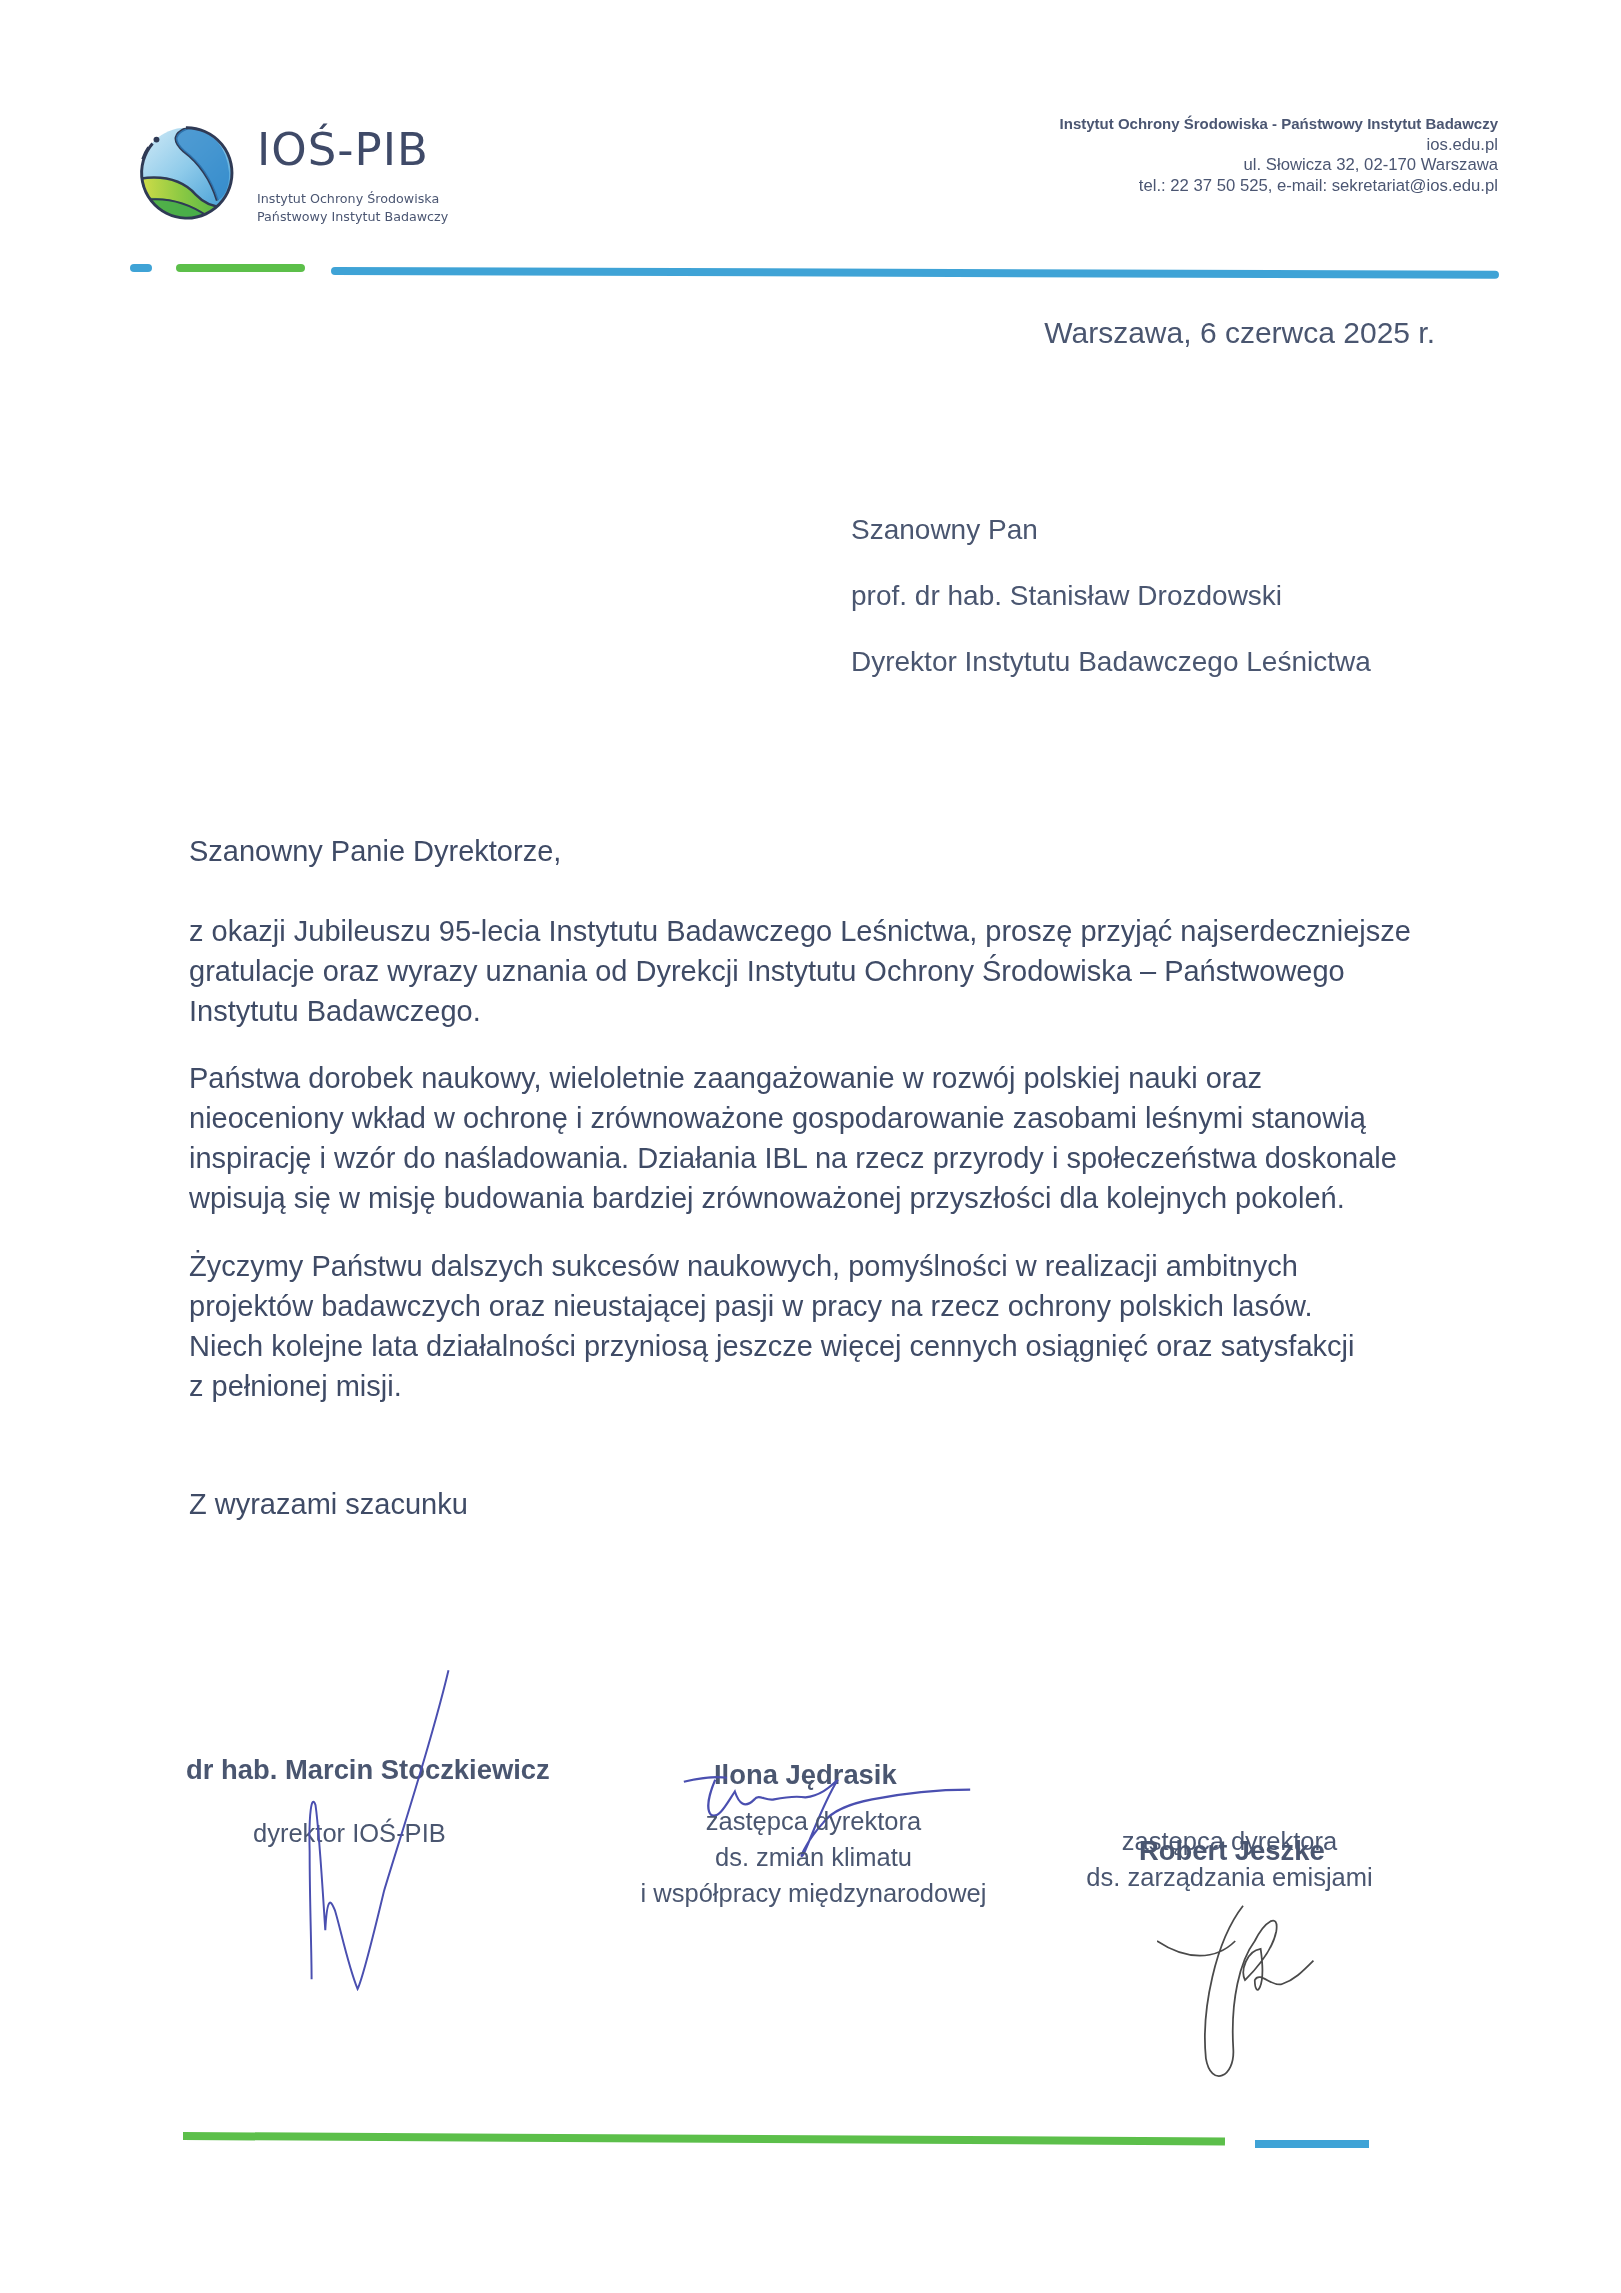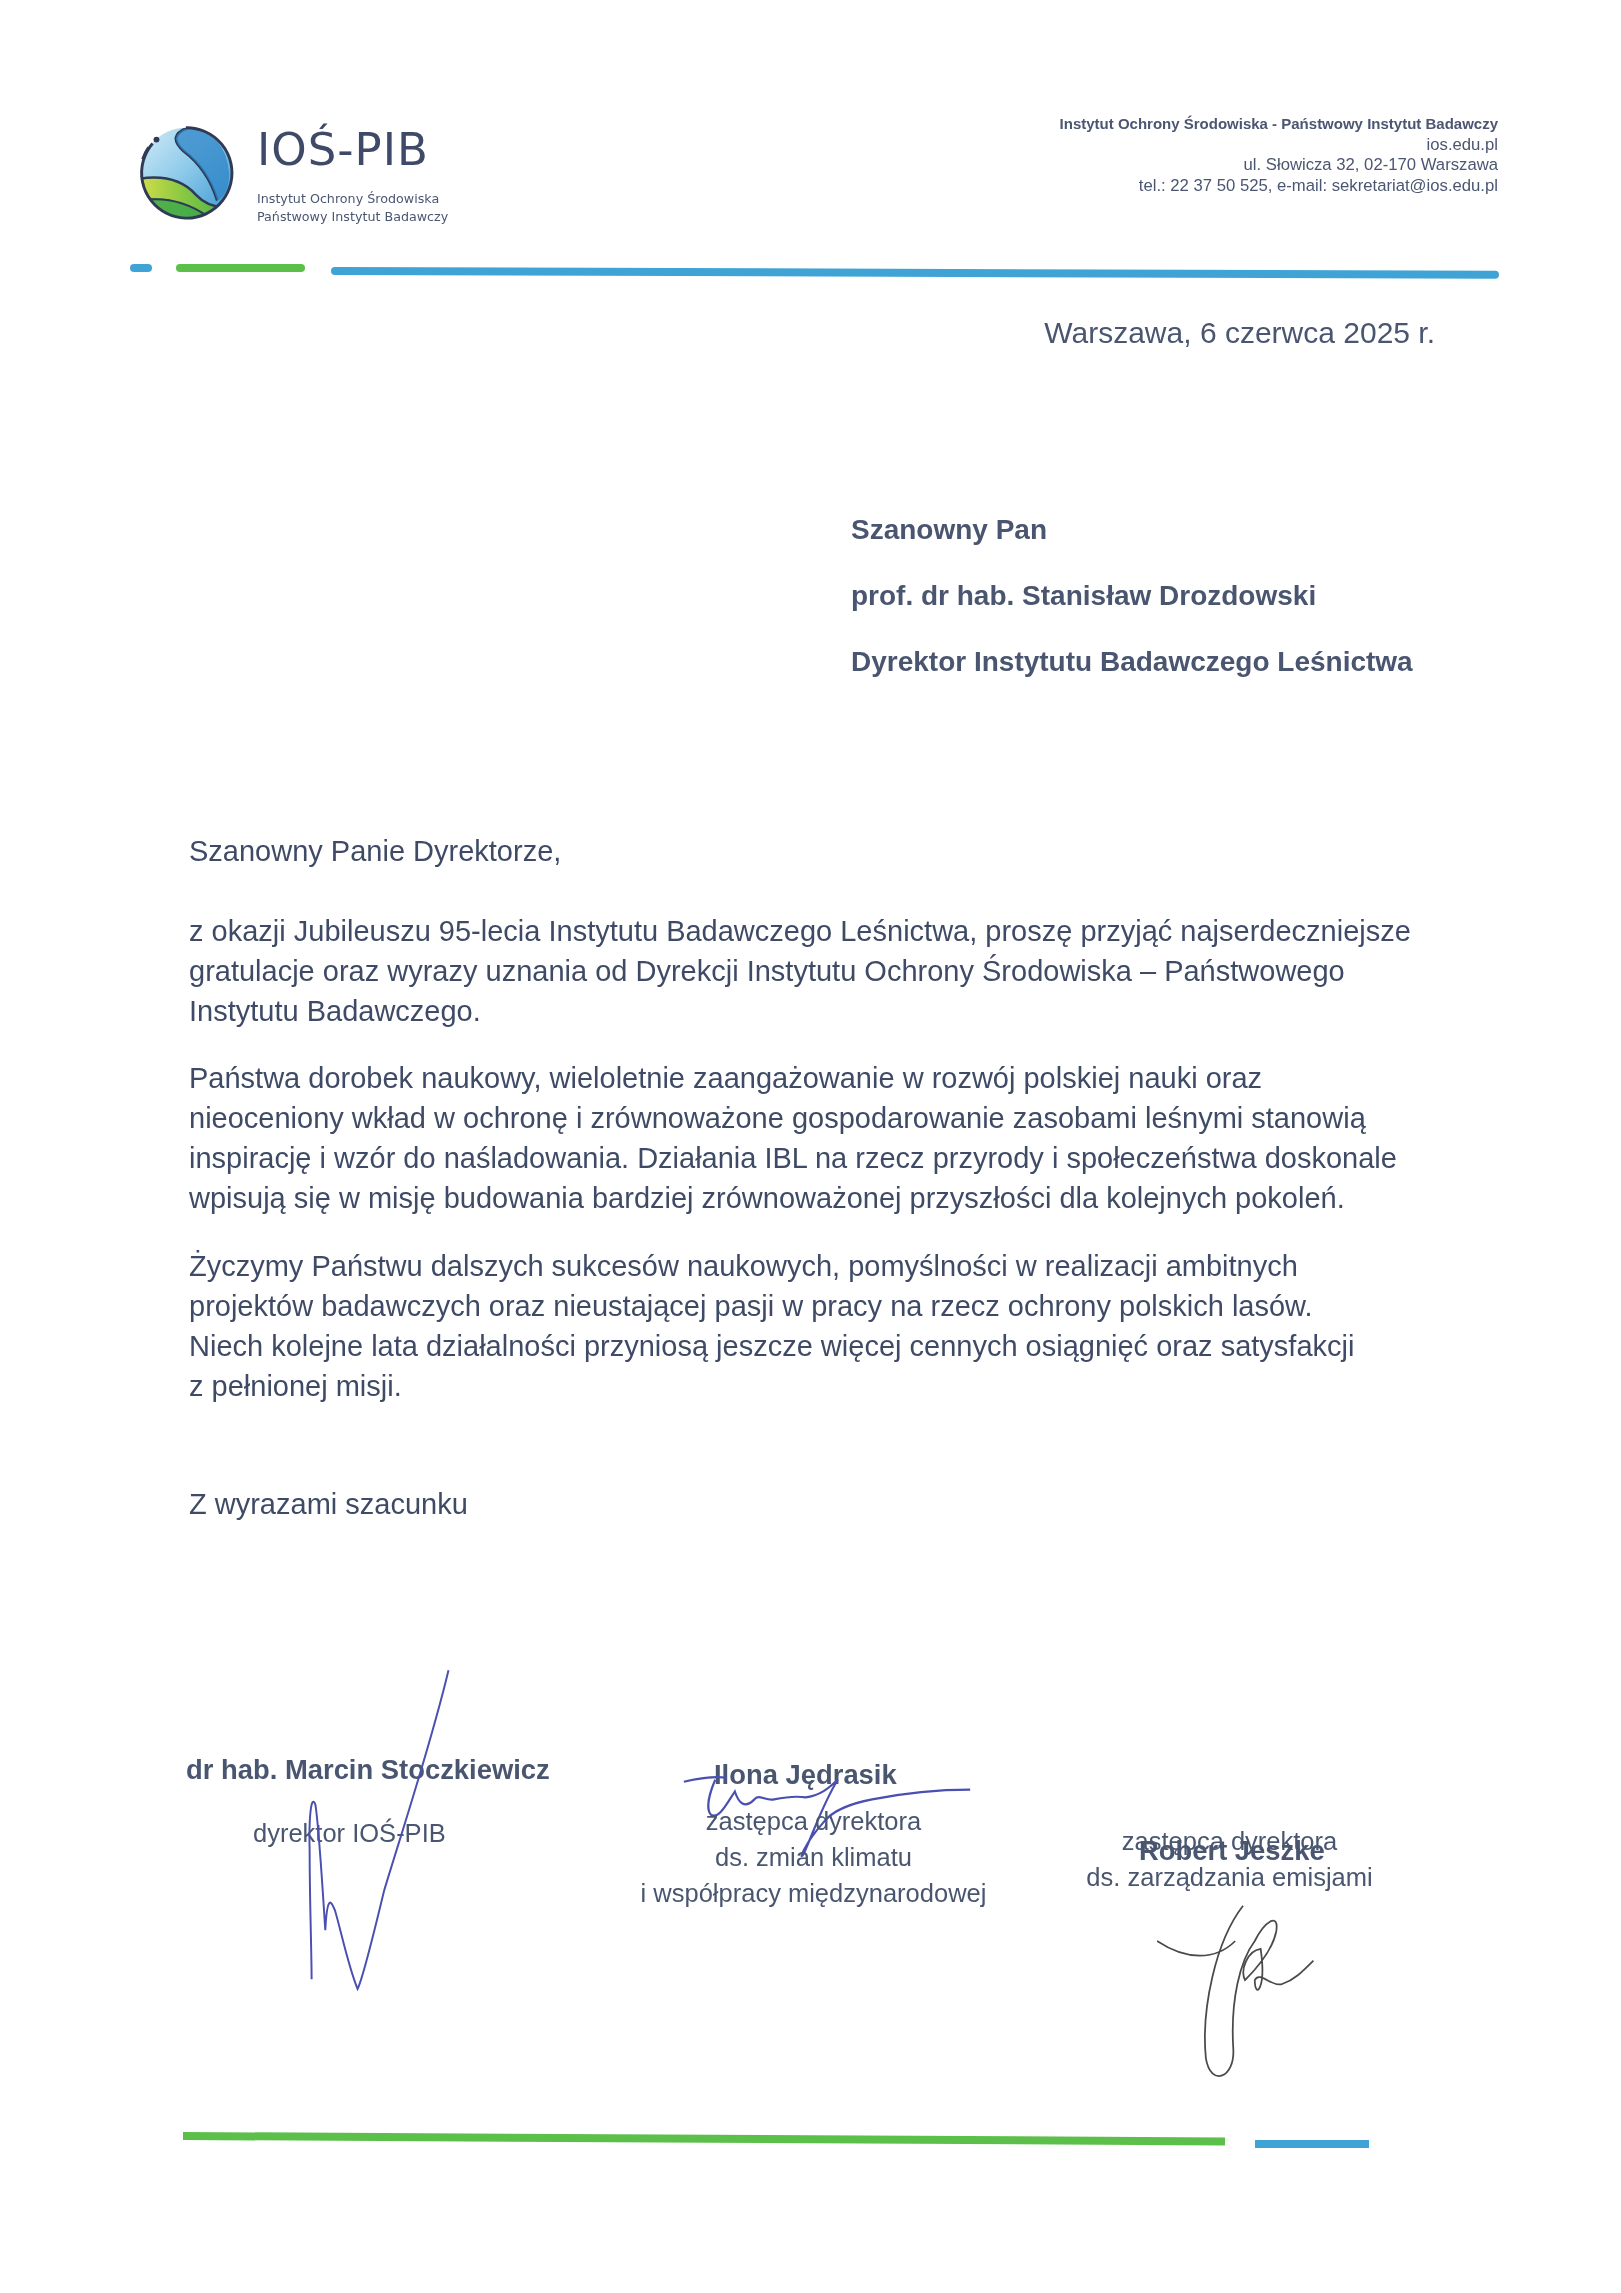--- a/index.html
+++ b/index.html
@@ -64,21 +64,21 @@
     
     .date {
       right: 186px; top: 316px;
       font-size: 30px;
       color: #4a5670;
     }
 
     
     .addressee {
       left: 851px; top: 510px;
-      font-weight: bold;
+      font-weight: normal;
       font-size: 28px;
       color: #4a5670;
     }
     .addressee div { height: 66px; line-height: 39px; }
 
     
     .body-text {
       left: 189px; top: 831px;
       width: 1274px;
       font-size: 29px;

